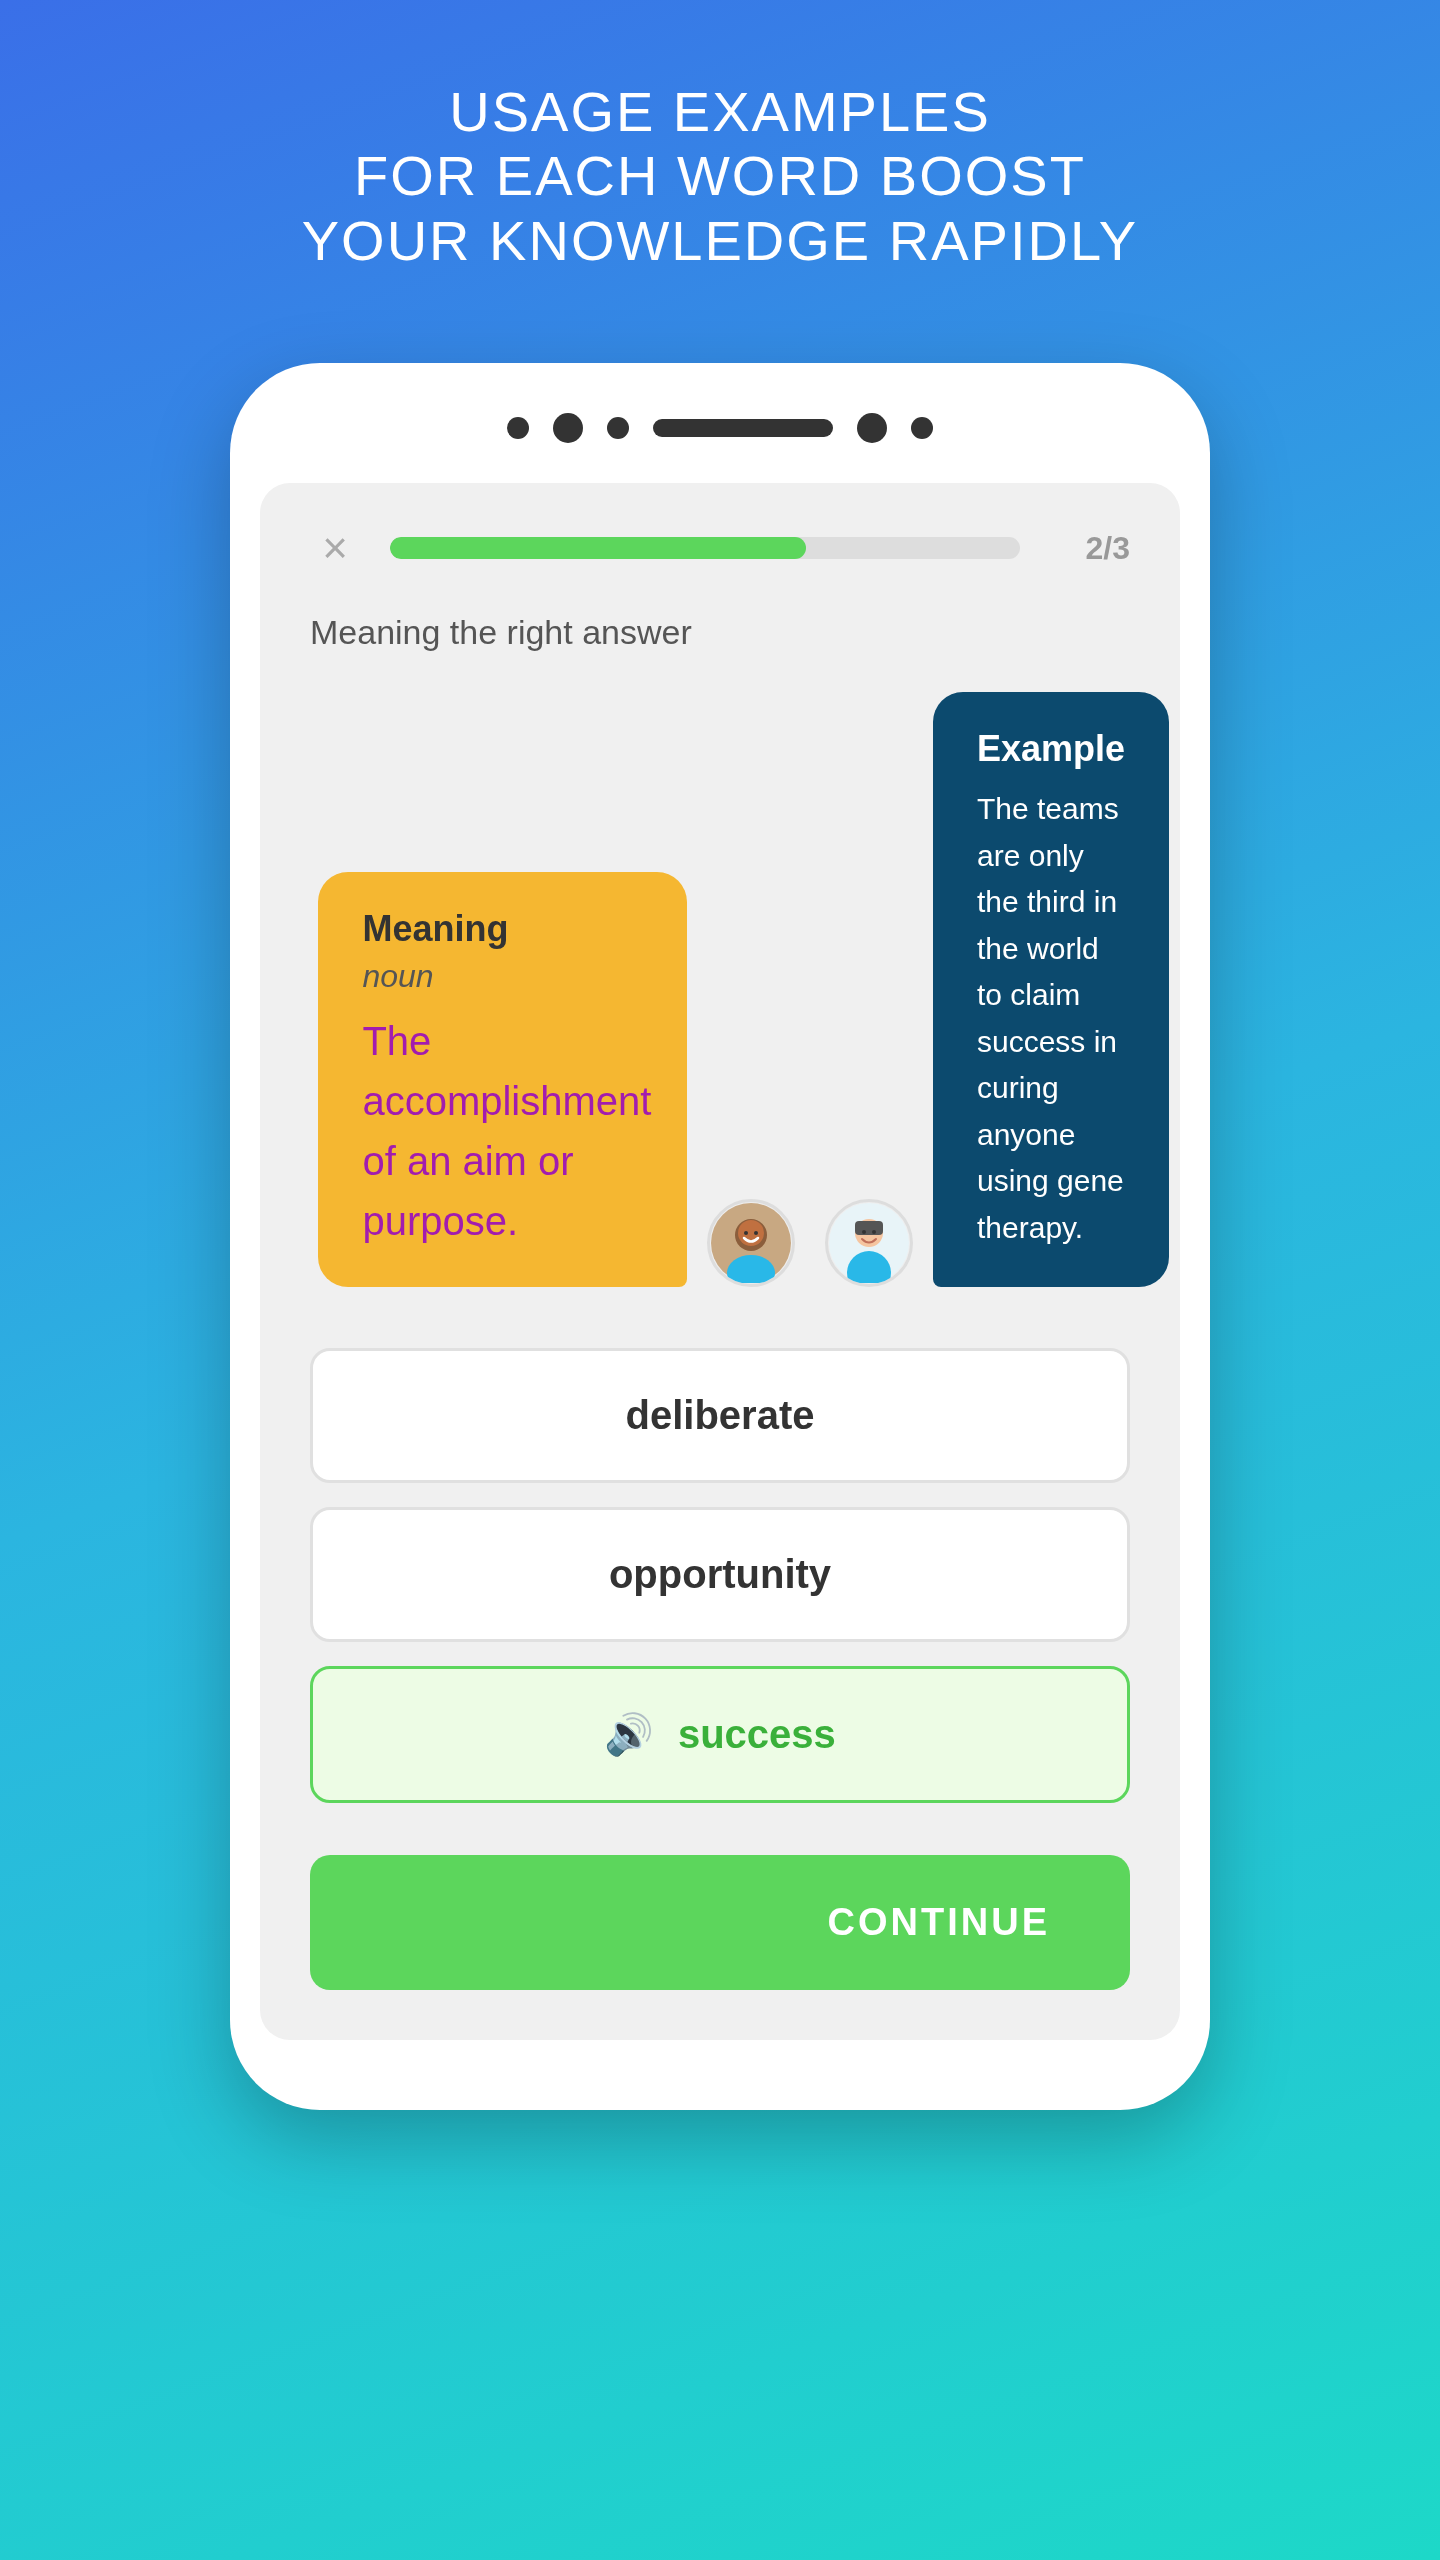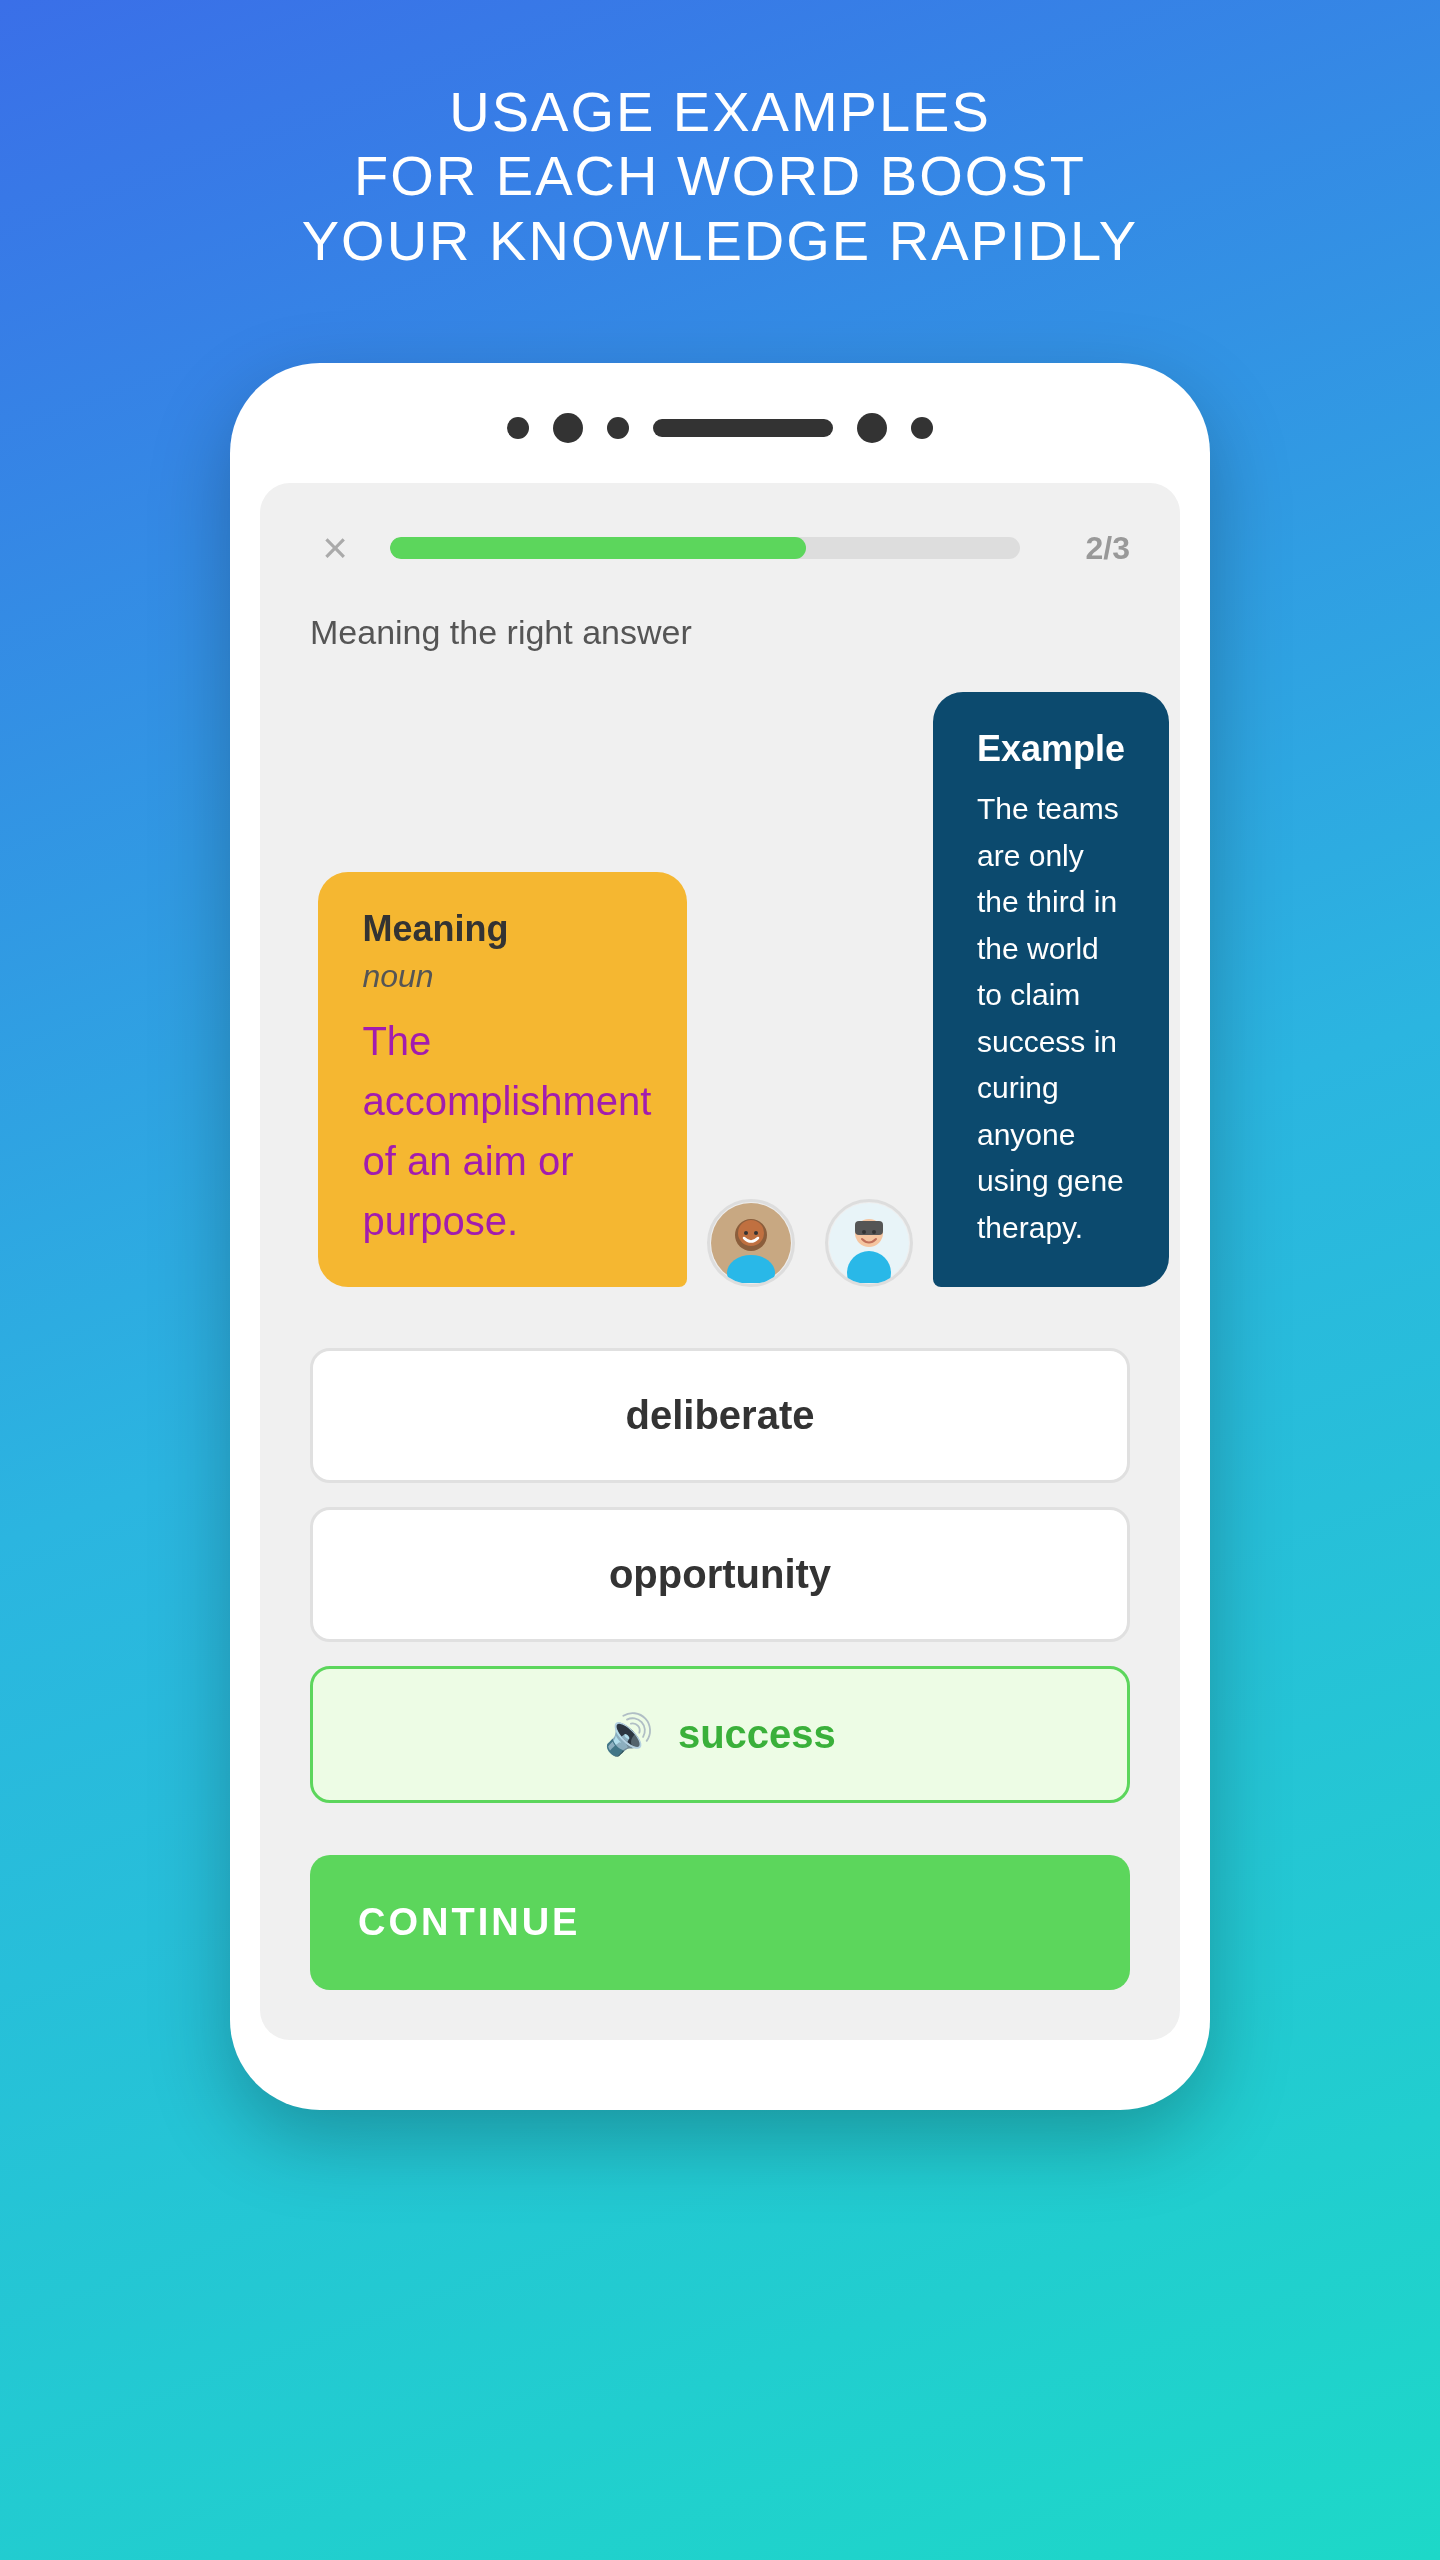--- a/index.html
+++ b/index.html
@@ -252,25 +252,25 @@
     .sound-icon {
       font-size: 40px;
       color: #5cd65c;
     }
 
     
     .continue-btn {
       background: #5cd65c;
       border: none;
       border-radius: 20px;
-      padding: 46px 48px;
+      padding: 46px 80px;
       font-size: 38px;
       font-weight: 900;
       color: #fff;
-      text-align: left;
+      text-align: right;
       cursor: pointer;
       letter-spacing: 3px;
       text-transform: uppercase;
       width: 100%;
     }
   </style>
 </head>
 <body>
 
 <div class="headline">

